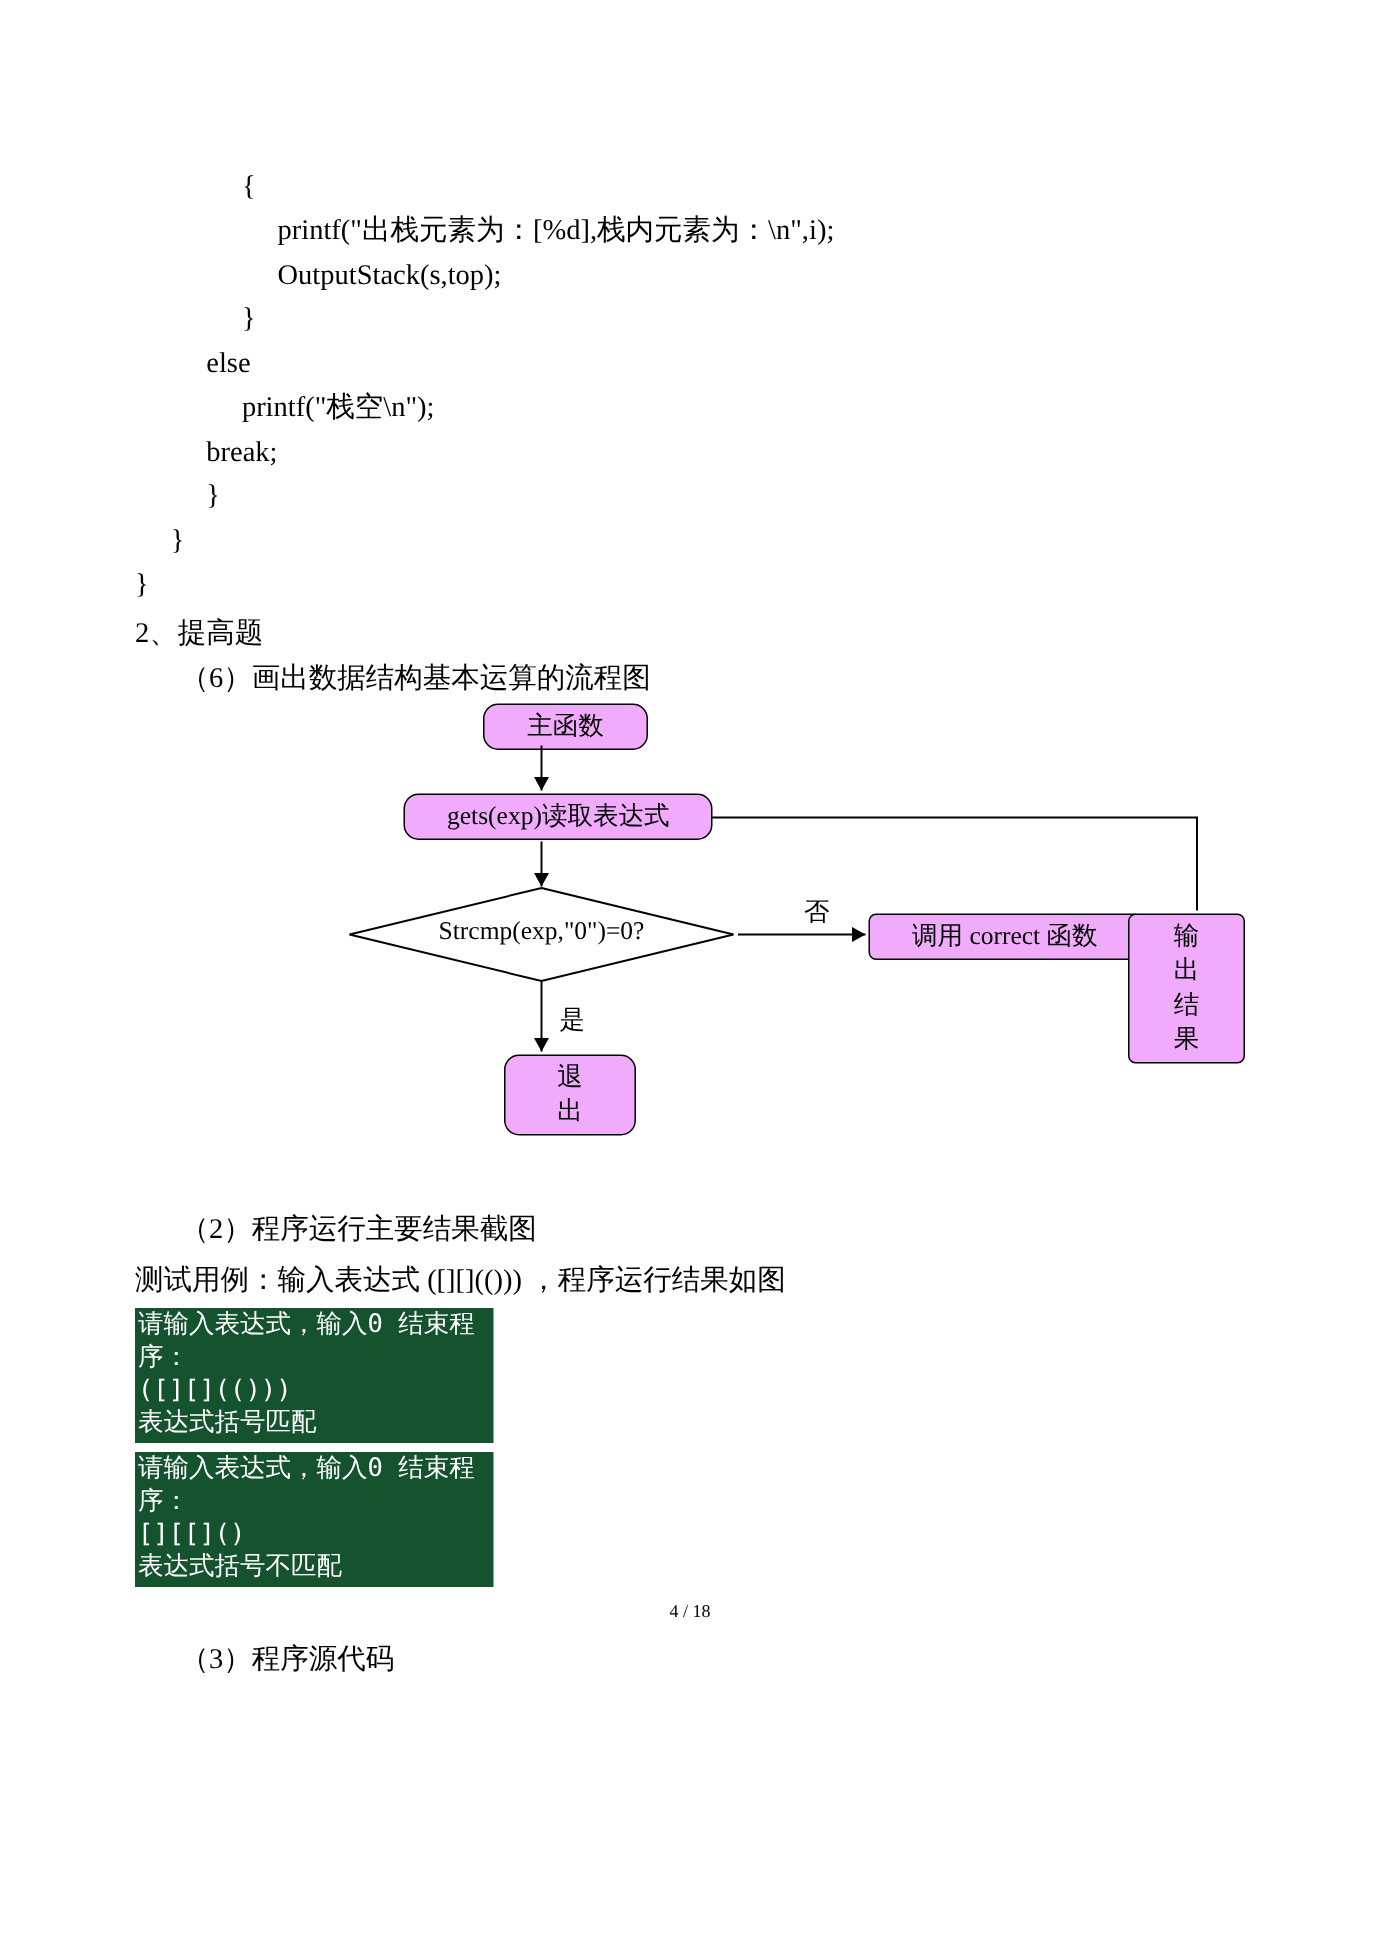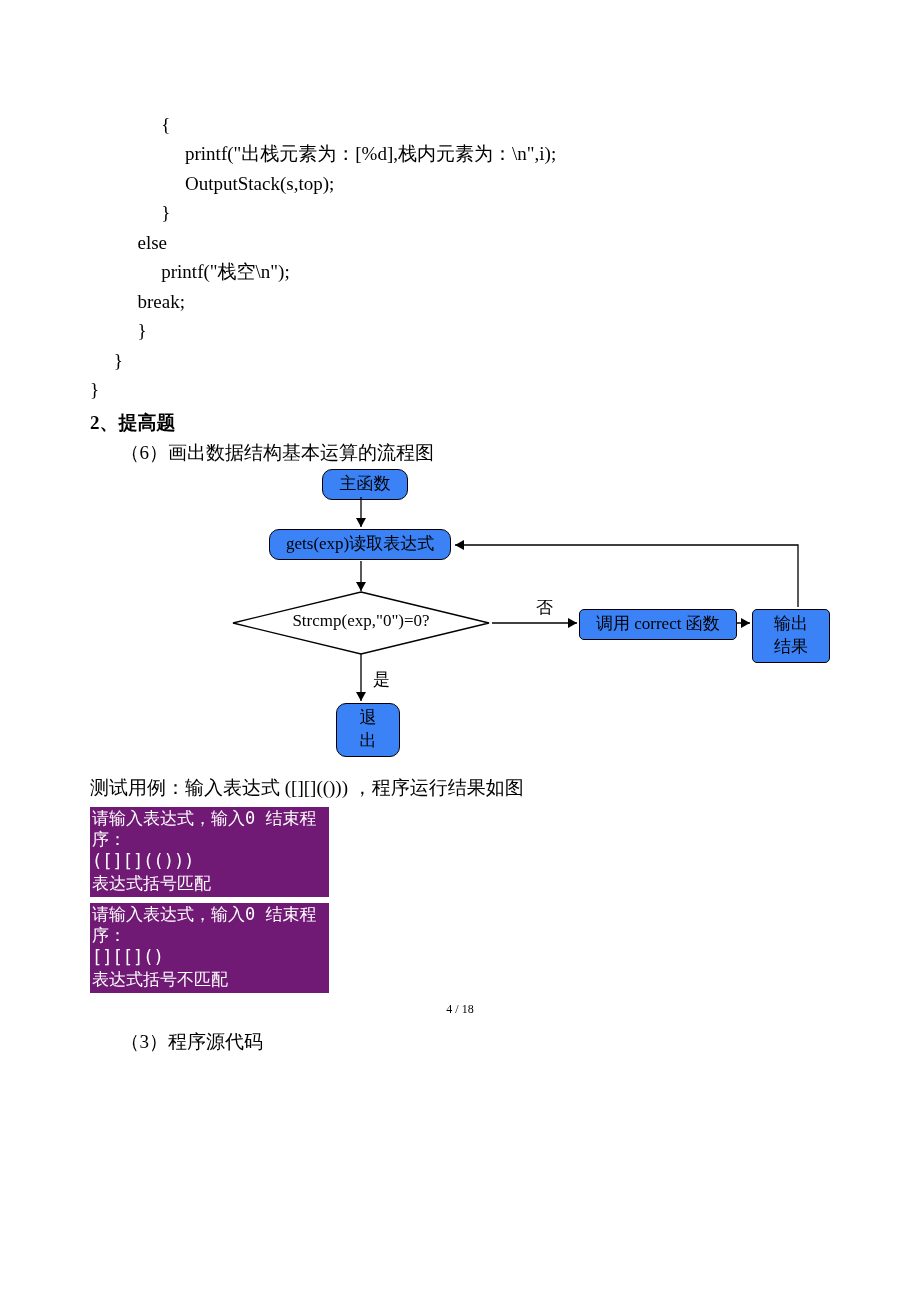--- a/index.html
+++ b/index.html
@@ -13,36 +13,36 @@
   }
   .page{
     position:relative;
     padding:110px 90px 0 90px;
     box-sizing:border-box;
   }
   .code{
     font-family:"Songti SC","SimSun","Times New Roman",serif;
     white-space:pre;
   }
-  .bold{font-weight:bold}
+  .bold{font-weight:normal}
   .sect{margin-top:4px}
   .indent{text-indent:1.6em}
 
   
   .flowchart{
     position:relative;
     height:300px;
     margin-top:2px;
   }
   .box{
     position:absolute;
     border:1px solid #000;
-    background:#3b82f6;
+    background:#f0abfc;
     text-align:center;
-    padding:3px 16px;
+    padding:3px 28px;
     border-radius:10px;
     font-size:17px;
     line-height:1.35;
   }
   .box.sharp{border-radius:5px}
   .diamond{
     position:absolute;
     width:260px;height:60px;
     transform:skewX(0);
   }
@@ -52,21 +52,21 @@
     display:flex;align-items:center;justify-content:center;
     font-size:17px;
   }
   .flowlabel{position:absolute;font-size:17px}
   .arrow{position:absolute}
   .arrow line,.arrow path{stroke:#000;stroke-width:1.3;fill:none}
   .arrow polygon{fill:#000}
 
   
   .term{
-    background:#701a75;
+    background:#14532d;
     color:#fff;
     font-family:"SimSun","Songti SC",monospace;
     font-size:17px;
     line-height:1.28;
     padding:1px 2px 2px 2px;
     width:235px;
     margin-top:4px;
     margin-bottom:6px;
   }
 
@@ -134,20 +134,21 @@
     <div class="flowlabel" style="left:446px;top:126px">否</div>
     <div class="flowlabel" style="left:283px;top:198px">是</div>
 
     <div class="box sharp" style="left:489px;top:140px;">调用 correct 函数</div>
 
     <div class="box sharp" style="left:662px;top:140px;text-align:center;">输出结果</div>
 
     <div class="box" style="left:246px;top:234px;width:30px">退出</div>
   </div>
 
+  <div class="indent" style="margin-top:36px">（2）程序运行主要结果截图</div>
 
   <div style="margin-top:4px">测试用例：输入表达式 ([][](())) ，程序运行结果如图</div>
 
   <div class="term">
     <div>请输入表达式，输入0 结束程序：</div>
     <div>([][](()))</div>
     <div>表达式括号匹配</div>
   </div>
 
 

